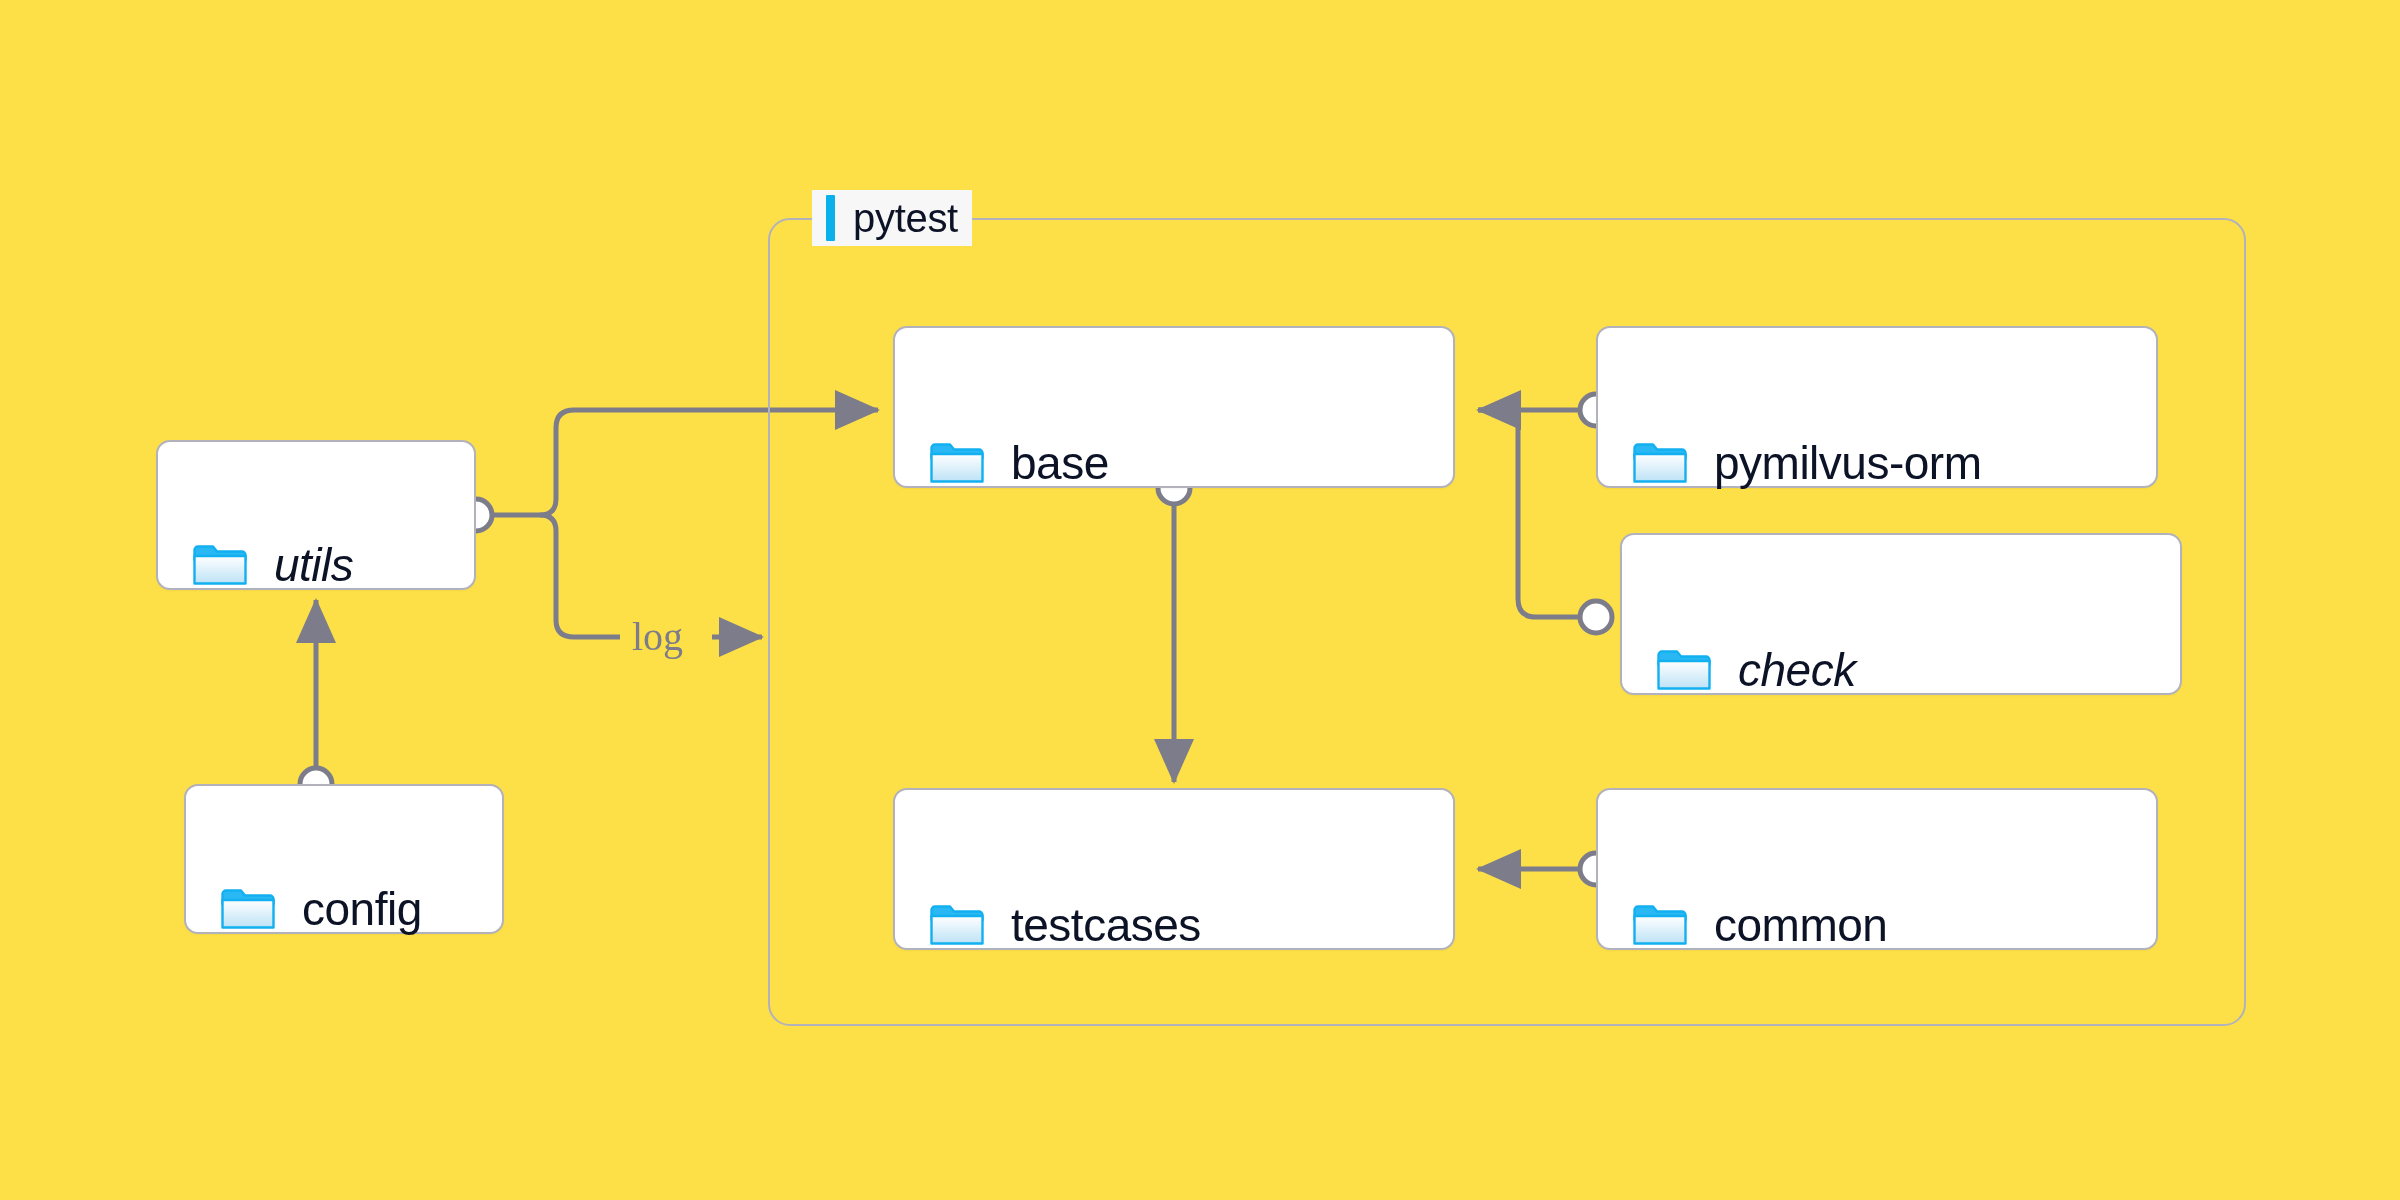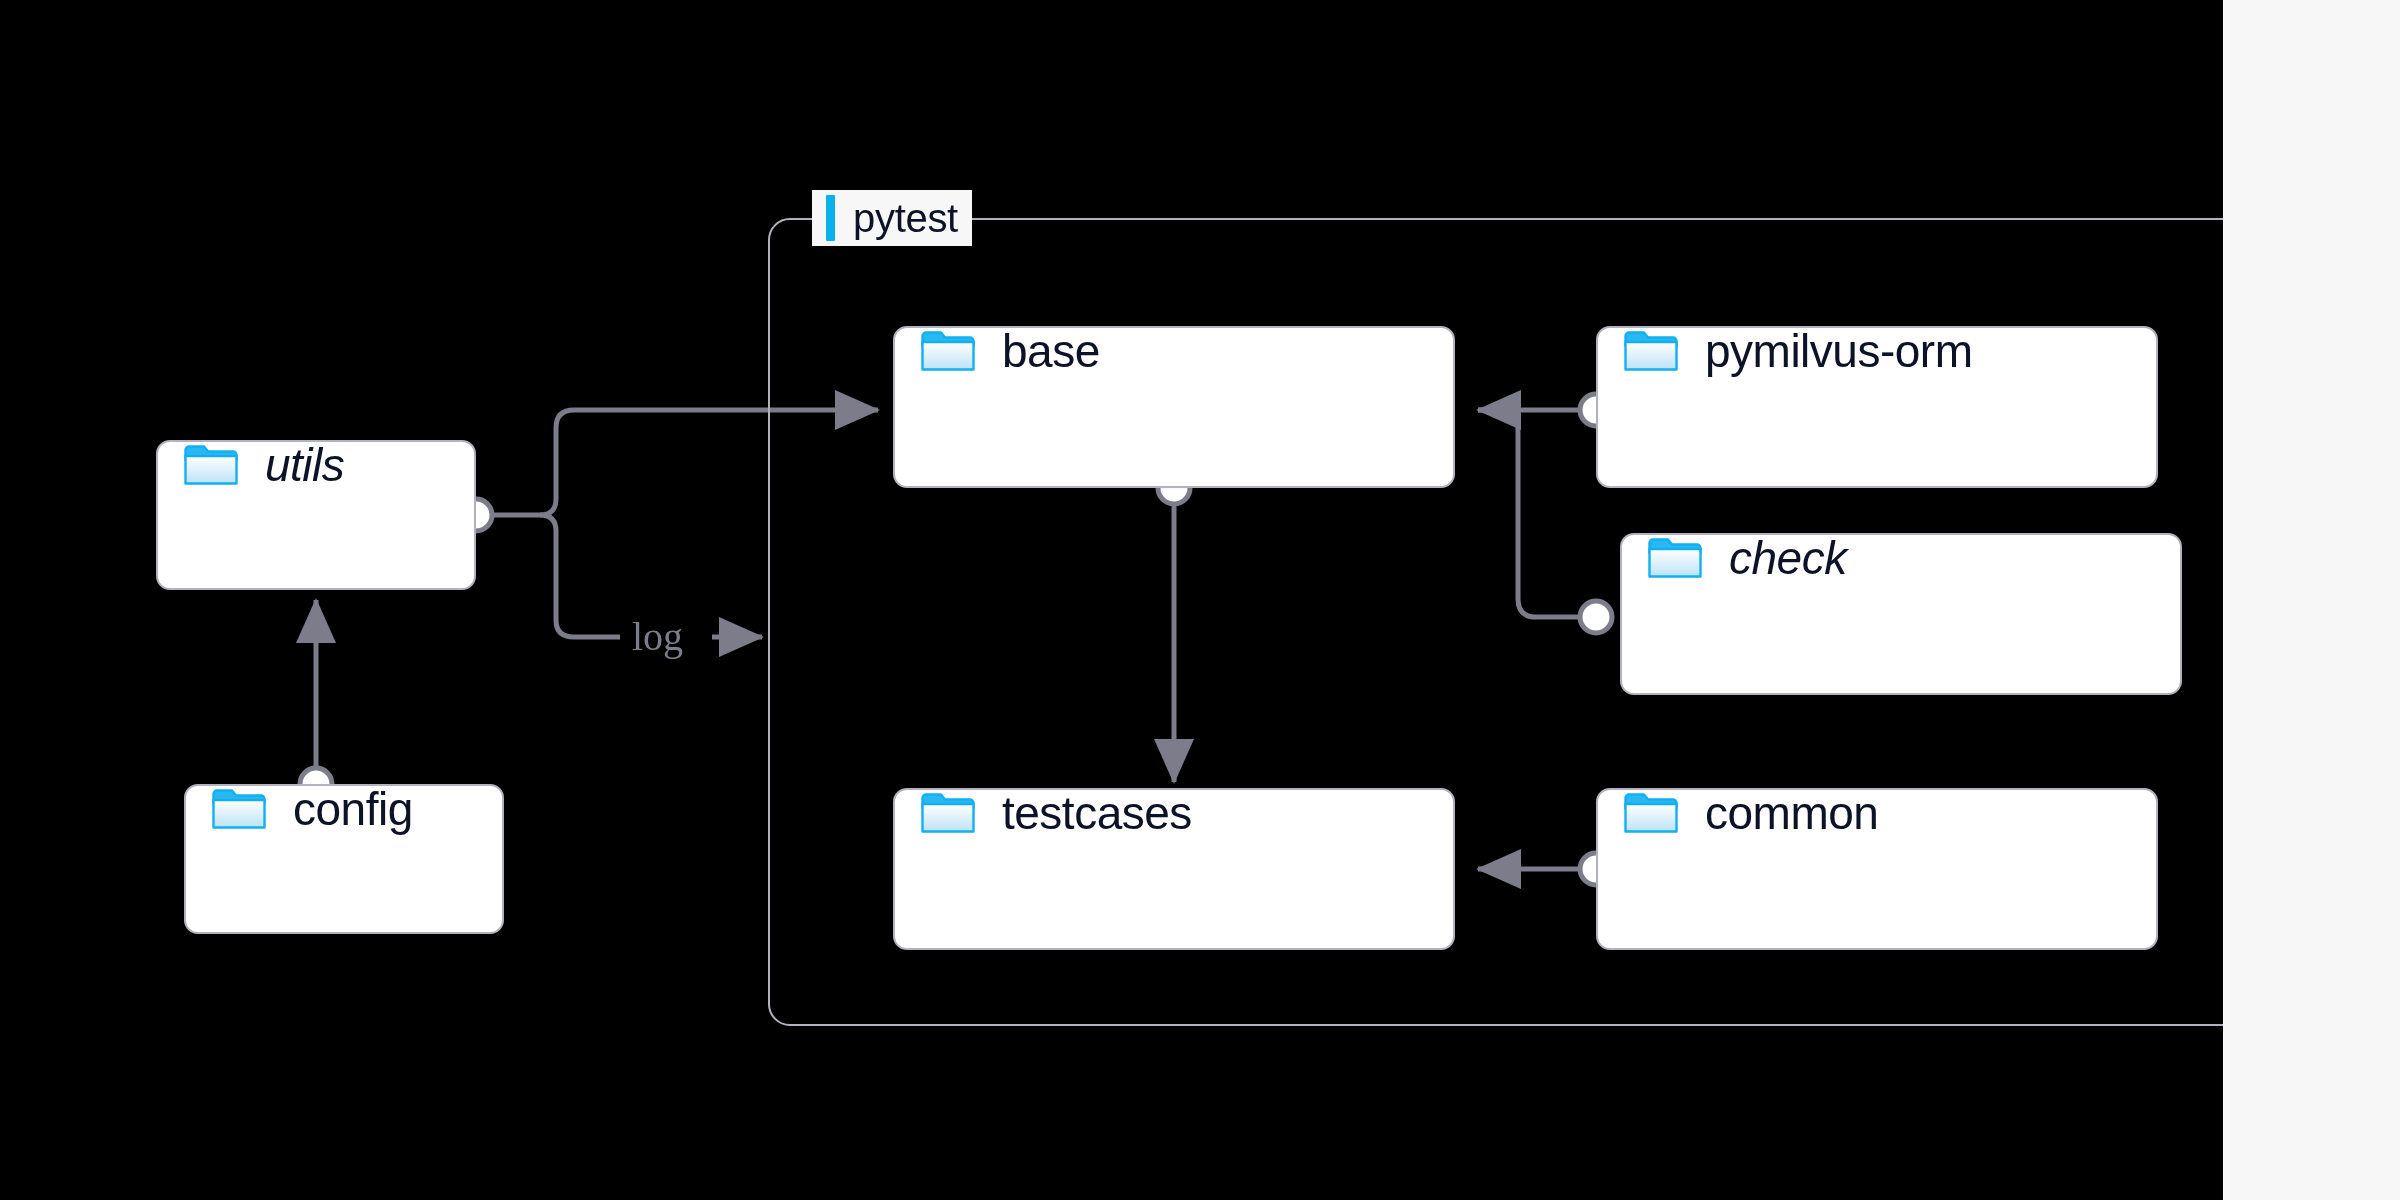--- a/index.html
+++ b/index.html
@@ -5,42 +5,42 @@
   html, body {
     margin: 0;
     padding: 0;
     background: #f7f7f7;
   }
   body {
     font-family: "Liberation Sans", sans-serif;
   }
   #canvas {
     position: relative;
-    width: 2223px;
+    width: 2400px;
     height: 1200px;
-    background: #000000;
+    background: #fde047;
     overflow: hidden;
   }
   #edge-layer {
     position: absolute;
     left: 0;
     top: 0;
     width: 2400px;
     height: 1200px;
     pointer-events: none;
   }
   .node {
     position: absolute;
     background: #ffffff;
     border: 2.5px solid #b2b2bd;
     border-radius: 14px;
     box-sizing: border-box;
     display: flex;
-    align-items: flex-start;
-    padding-left: 25px;
+    align-items: flex-end;
+    padding-left: 34px;
     gap: 26px;
     box-shadow: 0 1px 2px rgba(30,30,50,0.04);
   }
   .node-label {
     font-size: 46px;
     font-weight: 500;
     color: #0d1326;
     letter-spacing: -0.5px;
     white-space: nowrap;
     line-height: 1;

